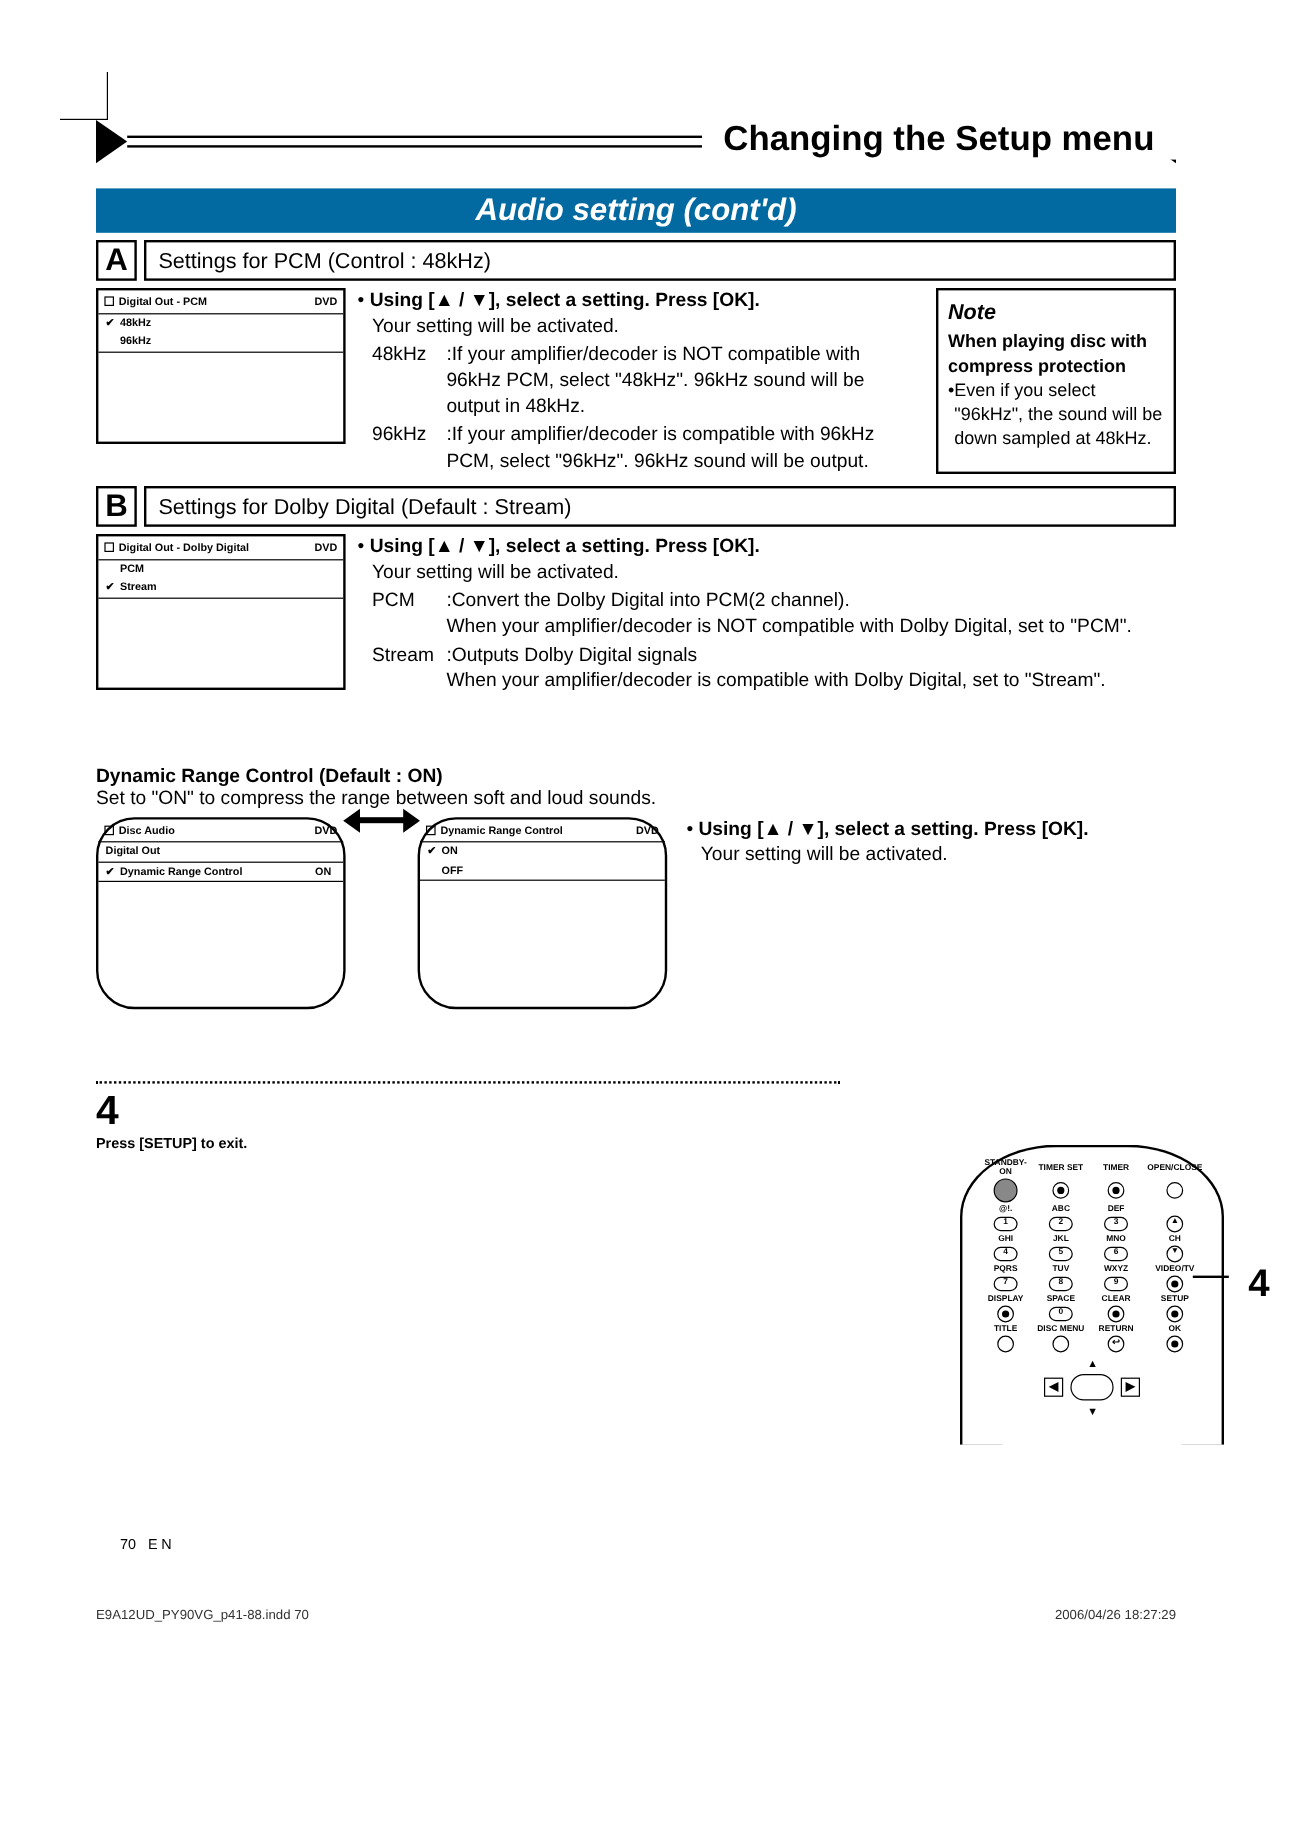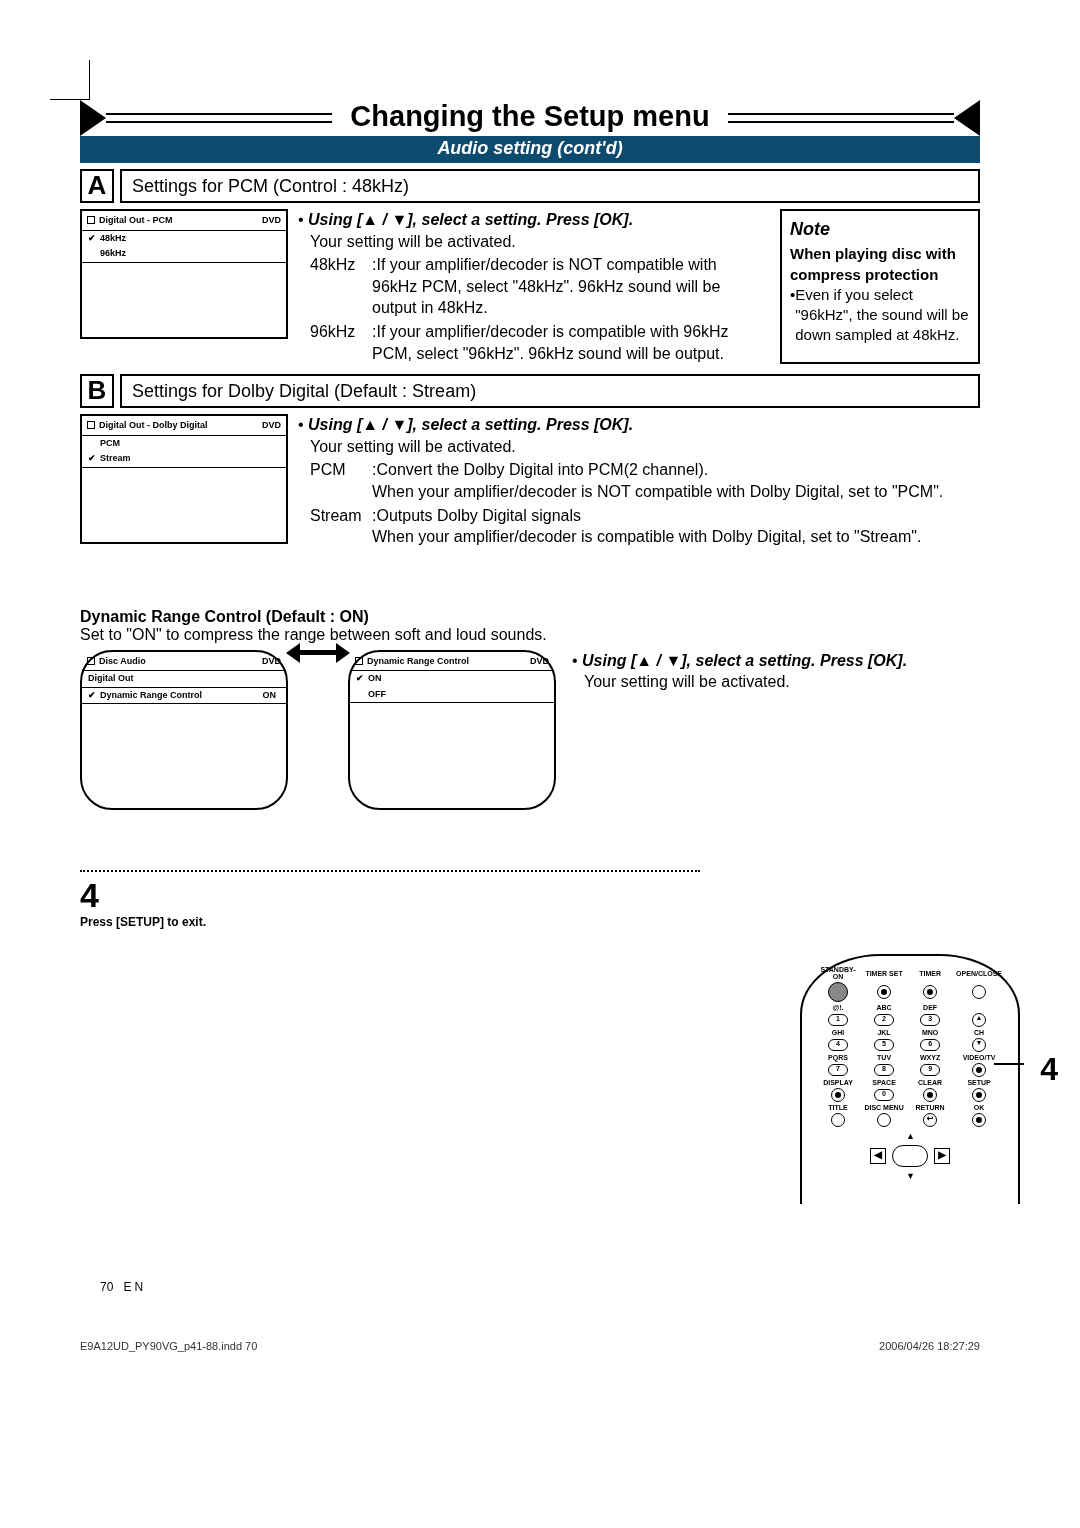--- a/index.html
+++ b/index.html
@@ -20,22 +20,22 @@
   .crop-mark {
     position: absolute;
     width: 40px;
     height: 40px;
     border-left: 1px solid #000;
     border-top: 1px solid #000;
   }
   .crop-tl { left: 50px; top: 60px; border: none; border-right:1px solid #000; border-bottom:1px solid #000;}
   .title-banner {
     position: relative;
-    text-align: center;
-    margin-bottom: 3px;
+    text-align: right;
+    margin-bottom: 24px;
   }
   .title-banner .arrow-bg {
     position: absolute;
     left: 0; right: 0;
     height: 36px;
     top: 0;
     display: flex;
     align-items: center;
   }
   .title-banner .arrow-bg .l, .title-banner .arrow-bg .r {
@@ -54,23 +54,23 @@
   .title-banner .title-text {
     position: relative;
     display: inline-block;
     background: #fff;
     padding: 0 18px;
     font-size: 29px;
     font-weight: bold;
     z-index: 2;
   }
   .subtitle-bar {
-    background: #0c4a6e;
+    background: #0369a1;
     color: #fff;
-    font-size: 18px;
+    font-size: 26px;
     font-weight: bold;
     text-align: center;
     padding: 2px 0 4px 0;
     margin-bottom: 6px;
     font-style: italic;
   }
   .section-row {
     display: flex;
     align-items: stretch;
     margin-bottom: 6px;
@@ -108,21 +108,21 @@
     display: flex;
     justify-content: space-between;
     padding: 3px 5px 2px 5px;
     border-bottom: 1px solid #000;
   }
   .osd-title .sq { display:inline-block; width:8px; height:8px; border:1.5px solid #000;margin-right:4px;vertical-align:-1px;}
   .osd-row { padding: 1px 6px 1px 18px; position:relative; }
   .osd-row.sel::before { content:"✔"; position:absolute; left:6px; top:1px; font-size:9px;}
   .osd-row .val { float:right; padding-right:4px;}
   .text-col { flex:1; font-size: 16px; line-height:1.35; }
-  .text-col b { font-weight: bold; font-style: italic; }
+  .text-col b { font-weight: bold; }
   .dl { display:flex; margin-top:2px;}
   .dl .k { width:62px; flex-shrink:0;}
   .dl .v { flex:1;}
   .note-box {
     width: 200px;
     border: 2px solid #000;
     padding: 6px 8px 10px 8px;
     font-size: 15px;
     line-height:1.35;
     margin-left:16px;

